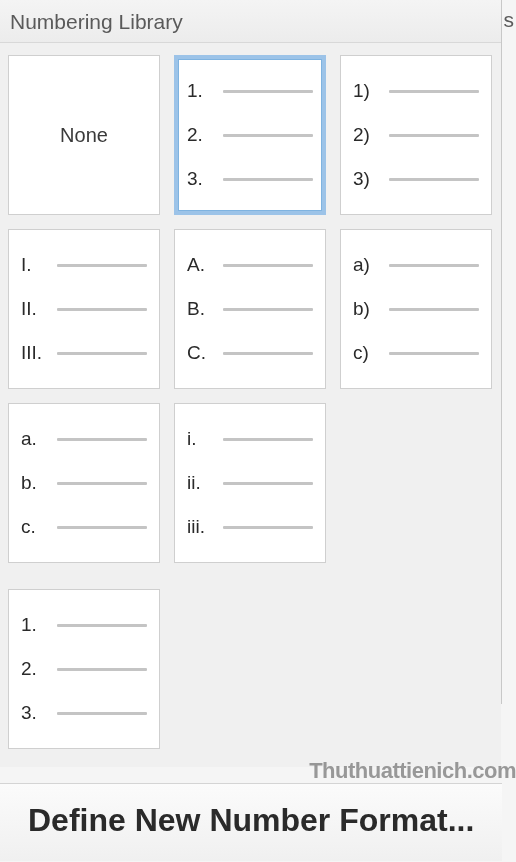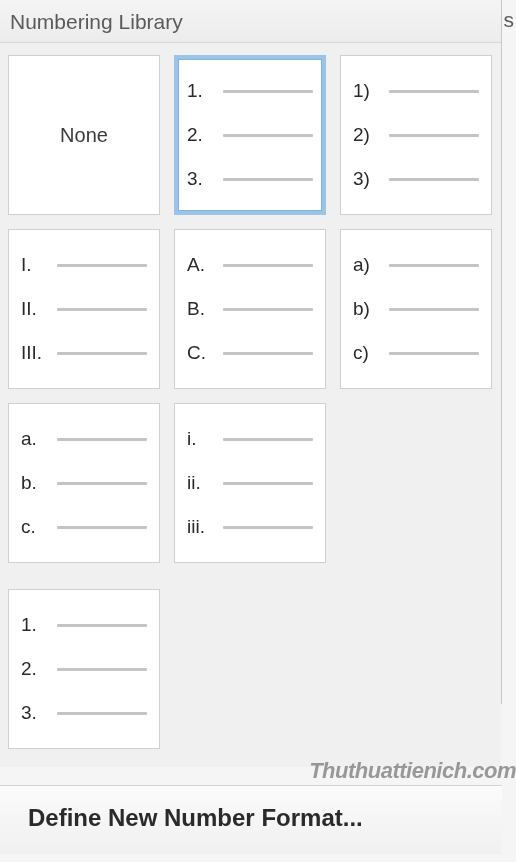--- a/index.html
+++ b/index.html
@@ -77,33 +77,32 @@
       flex-wrap: wrap;
       gap: 14px;
       padding: 12px 8px 18px 8px;
       background: #f0f0f0;
     }
     .watermark {
       position: absolute;
       right: 0;
       bottom: 78px;
       font-size: 22px;
-      font-style: italic;
       font-weight: bold;
       color: rgba(90,90,90,0.6);
       letter-spacing: -0.5px;
       pointer-events: none;
     }
     .footer {
       position: absolute;
-      bottom: 8px;
+      bottom: 1px;
       left: 0;
       width: 502px;
       padding: 18px 0 22px 28px;
-      font-size: 24px;
+      font-size: 32px;
       font-weight: 600;
       color: #2a2a2a;
       background: linear-gradient(to bottom, #fbfbfb, #f0f0f0);
       border-top: 1px solid #d4d4d4;
       cursor: pointer;
     }
     .extra-letter {
       position: absolute;
       top: 8px;
       right: 2px;

